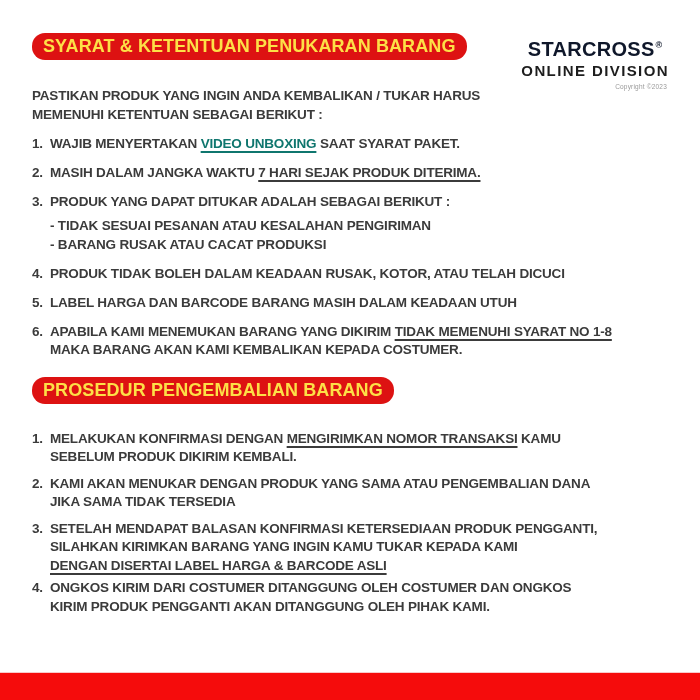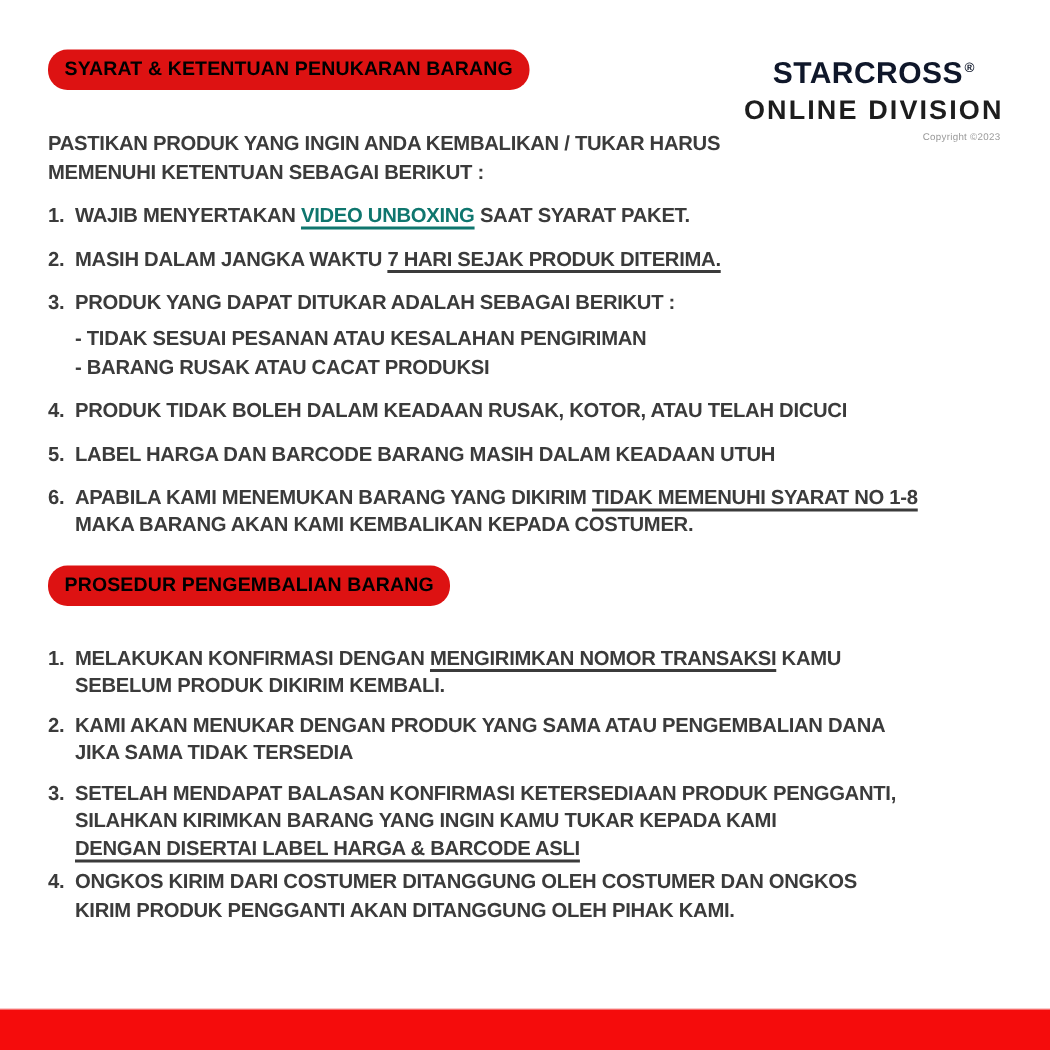--- a/index.html
+++ b/index.html
@@ -19,22 +19,22 @@
     left:32px;right:30px;top:33px;
     color:#3b3b3b;
     font-weight:bold;
     font-size:13.5px;
     letter-spacing:-0.2px;
     line-height:18.5px;
   }
   .banner{
     display:inline-block;
     background:#dd1212;
-    color:#000000;
-    font-size:13px;
+    color:#fde047;
+    font-size:18px;
     letter-spacing:0.1px;
     padding:5px 11px 6px 11px;
     line-height:16px;
     border-radius:13px;
   }
   .banner2{margin-top:17px;}
   .brand{
     position:absolute;
     top:35px;right:31px;
     text-align:center;
@@ -47,21 +47,21 @@
     line-height:20px;
     white-space:nowrap;
   }
   .brand-reg{
     font-size:9px;
     vertical-align:super;
     margin-left:1px;
   }
   .brand-division{
     color:#1d1d1d;
-    font-size:18px;
+    font-size:15px;
     font-weight:bold;
     letter-spacing:1.4px;
     margin-top:3px;
     white-space:nowrap;
   }
   .brand-copyright{
     color:#9a9a9a;
     font-size:6.5px;
     font-weight:normal;
     letter-spacing:0.2px;

